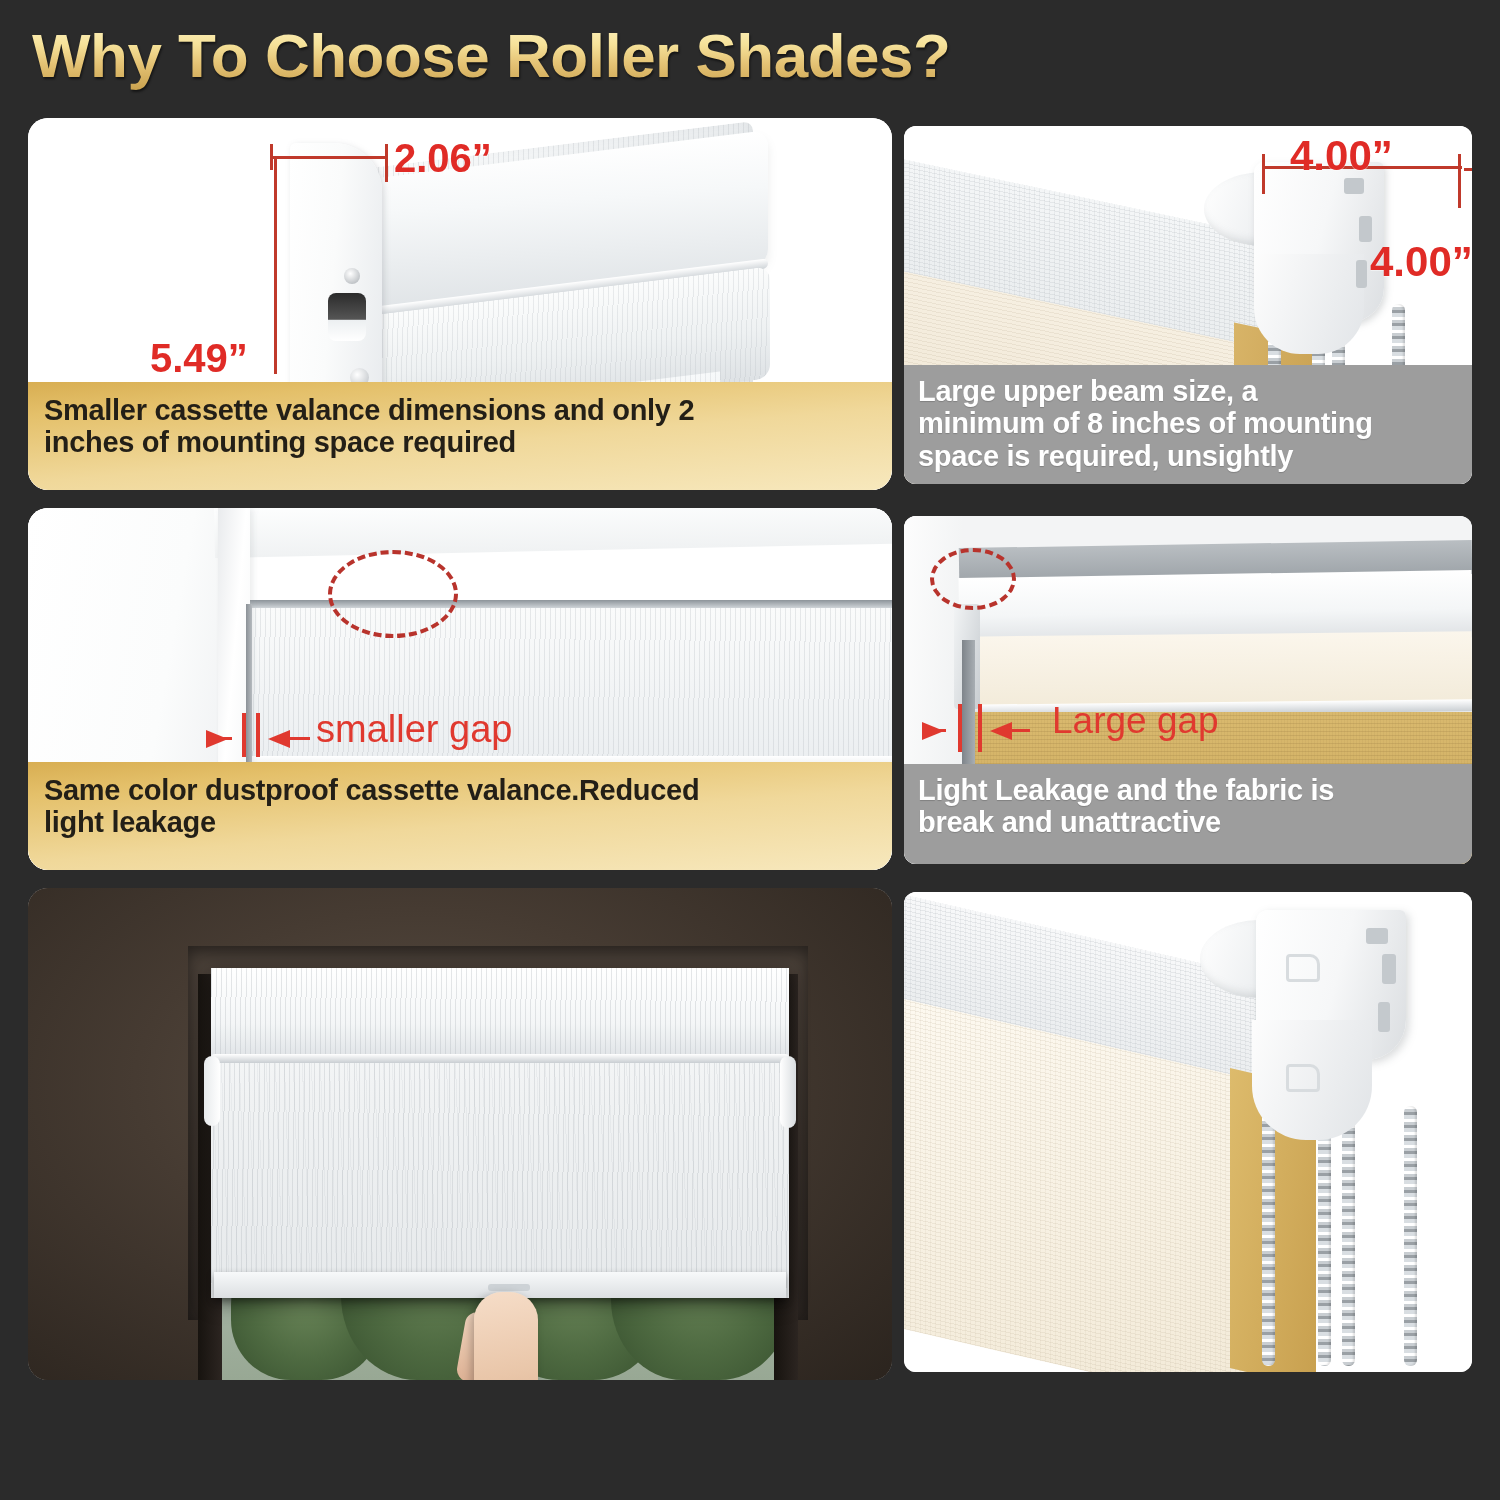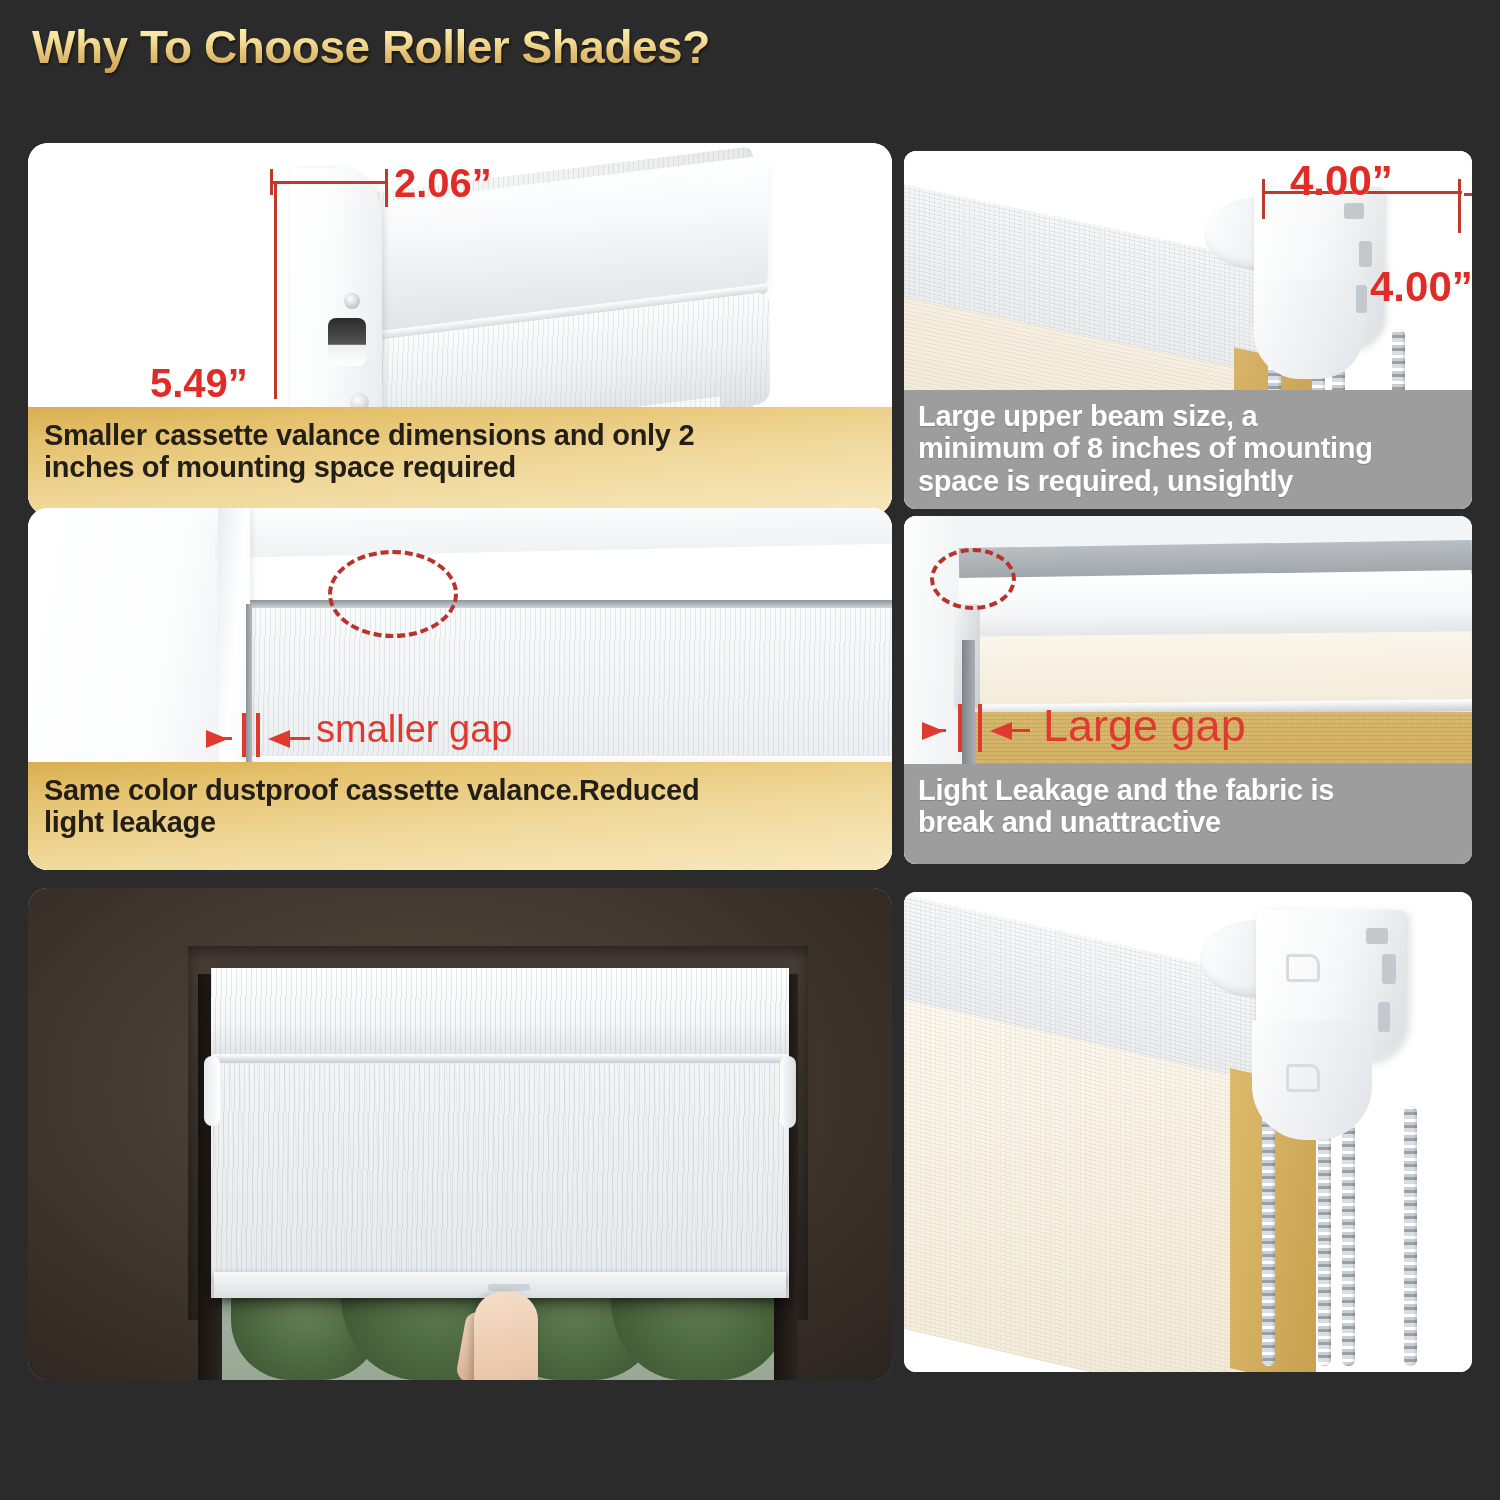--- a/index.html
+++ b/index.html
@@ -8,33 +8,33 @@
     width: 1500px; height: 1500px;
     background: #2b2b2b;
     font-family: "Liberation Sans", sans-serif;
     overflow: hidden;
   }
   .page { position: relative; width: 1500px; height: 1500px; background: #2b2b2b; }
 
   
   .title {
     position: absolute; left: 32px; top: 20px;
-    font-size: 46px; font-weight: bold; letter-spacing: -0.5px;
+    font-size: 62px; font-weight: bold; letter-spacing: -0.5px;
     white-space: nowrap;
     background: linear-gradient(180deg, #fdf3c4 0%, #f6e29a 34%, #e4c274 62%, #c9a14d 100%);
     -webkit-background-clip: text; background-clip: text;
     color: transparent; -webkit-text-fill-color: transparent;
     filter: drop-shadow(1px 2px 1px rgba(0,0,0,.55));
   }
 
   
   .panel { position: absolute; overflow: hidden; background: #fff; }
   .panel.left  { left: 28px;  width: 864px; border-radius: 20px; }
   .panel.right { left: 904px; width: 568px; border-radius: 12px; }
-  .row1 { top: 118px; height: 372px; margin-top: 25px; }
+  .row1 { top: 118px; height: 372px; }
   .row2 { top: 508px; height: 362px; }
   .row3 { top: 888px; height: 492px; }
   .panel.right.row1 { top: 126px; height: 358px; }
   .panel.right.row2 { top: 516px; height: 348px; }
   .panel.right.row3 { top: 892px; height: 480px; }
 
   .scene { position: absolute; inset: 0; }
 
   
   .cap {
@@ -470,21 +470,21 @@
       <div class="s4-gapcol"></div>
 
       <div class="dashellipse" style="left:26px; top:32px; width:86px; height:62px;"></div>
 
       <div class="arrowR" style="left:18px; top:206px;"></div>
       <div class="gaprule" style="left:18px; top:213px; width:24px;"></div>
       <div class="gapstem" style="left:54px; top:188px; height:48px;"></div>
       <div class="gapstem" style="left:74px; top:188px; height:48px;"></div>
       <div class="arrowL" style="left:86px; top:206px;"></div>
       <div class="gaprule" style="left:106px; top:213px; width:20px;"></div>
-      <div class="gaplabel" style="left:139px; top:184px; font-size:45px;">Large gap</div>
+      <div class="gaplabel" style="left:148px; top:184px; font-size:37px;">Large gap</div>
     </div>
     <div class="cap gray">
       <span class="ln">Light Leakage and the fabric is</span>
       <span class="ln">break and unattractive</span>
     </div>
   </div>
 
   <div class="panel left row3">
     <div class="scene s5bg">
       <div class="s5-wall"></div>

